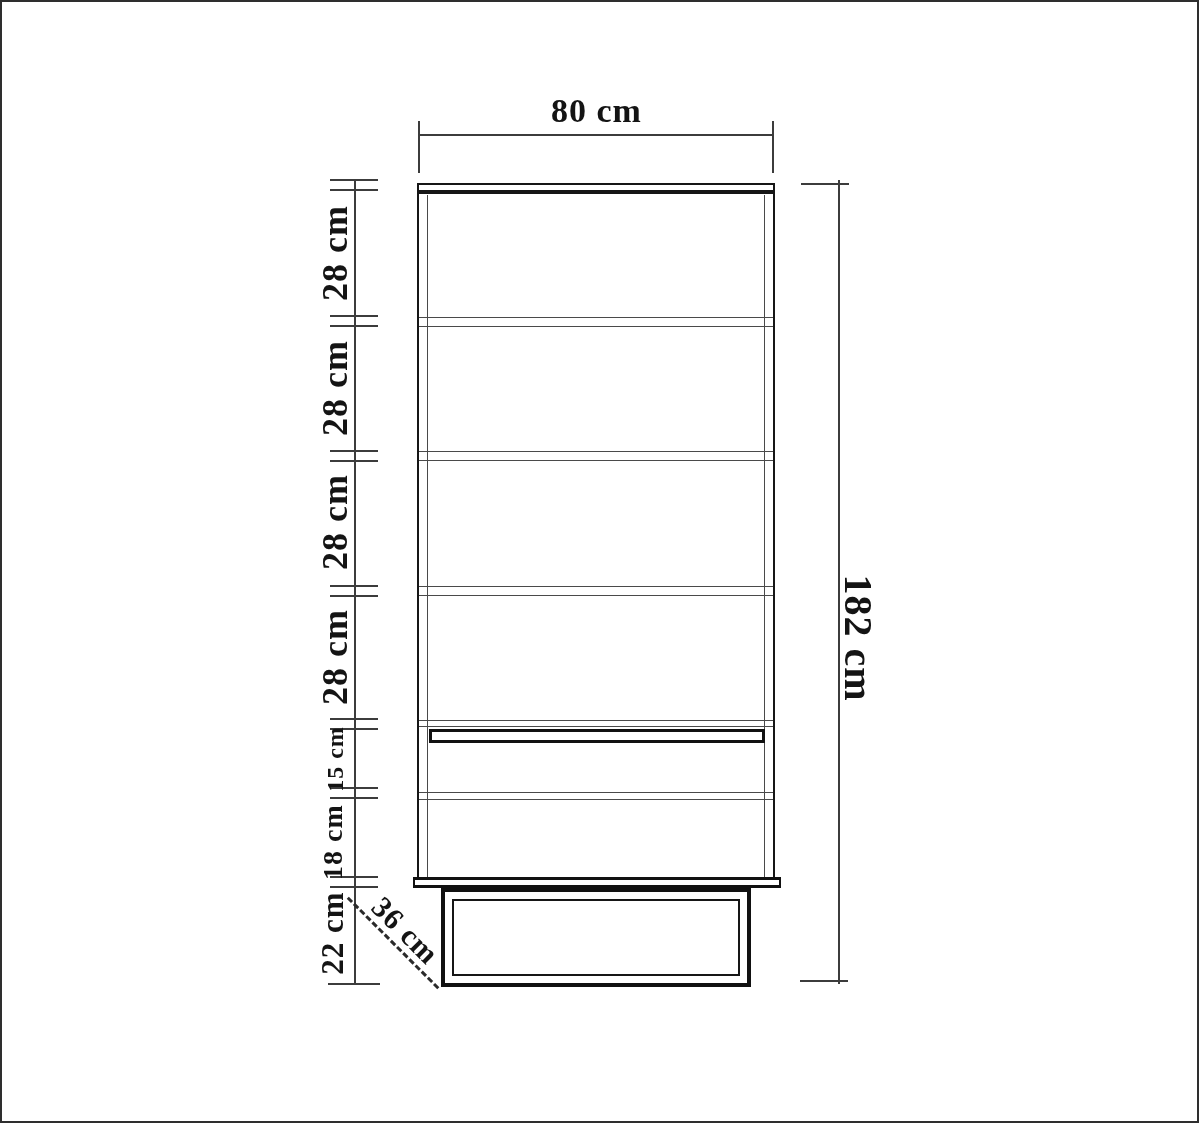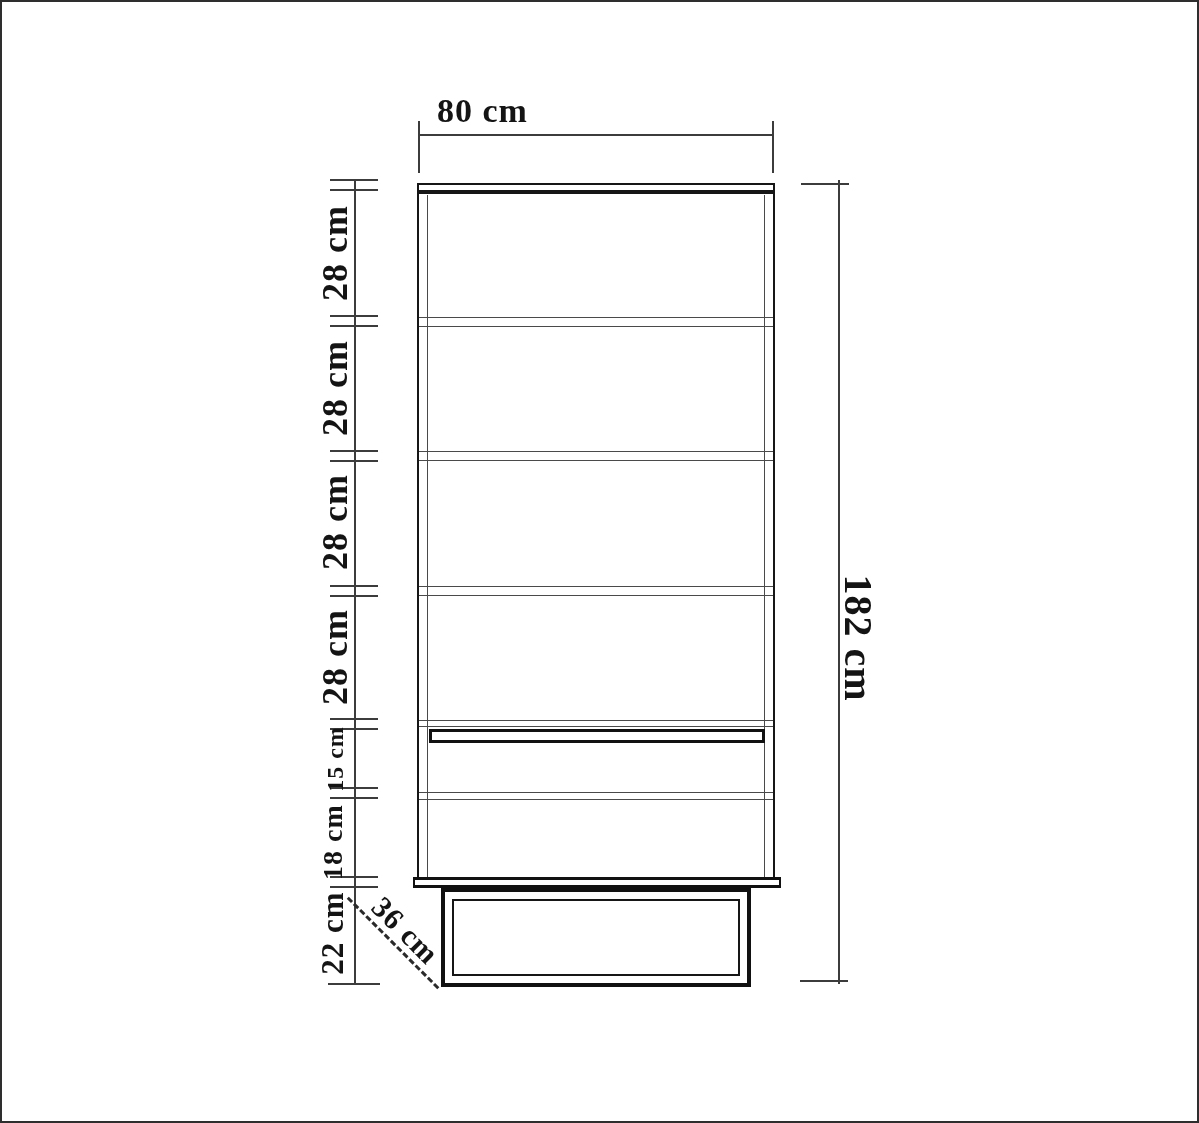--- a/index.html
+++ b/index.html
@@ -62,21 +62,21 @@
   .f24{font-size:24px;} .f28{font-size:28px;} .f31{font-size:31px;}
 </style>
 </head>
 <body>
 
 <div class="canvas">
 
   <div class="hline" style="left:417px;top:132px;width:355px;"></div>
   <div class="vline" style="left:416px;top:119px;height:52px;"></div>
   <div class="vline" style="left:770px;top:119px;height:52px;"></div>
-  <div class="dimlabel f34" style="left:435px;top:92px;width:355px;text-align:left;">80 cm</div>
+  <div class="dimlabel f34" style="left:417px;top:92px;width:355px;text-align:center;">80 cm</div>
 
   <div class="vline" style="left:352px;top:178px;height:805px;"></div>
 
   <div class="hline" style="left:328px;top:177px;width:48px;"></div>
   <div class="hline" style="left:328px;top:187px;width:48px;"></div>
   <div class="hline" style="left:328px;top:313px;width:48px;"></div>
   <div class="hline" style="left:328px;top:323px;width:48px;"></div>
   <div class="hline" style="left:328px;top:448px;width:48px;"></div>
   <div class="hline" style="left:328px;top:458px;width:48px;"></div>
   <div class="hline" style="left:328px;top:583px;width:48px;"></div>

